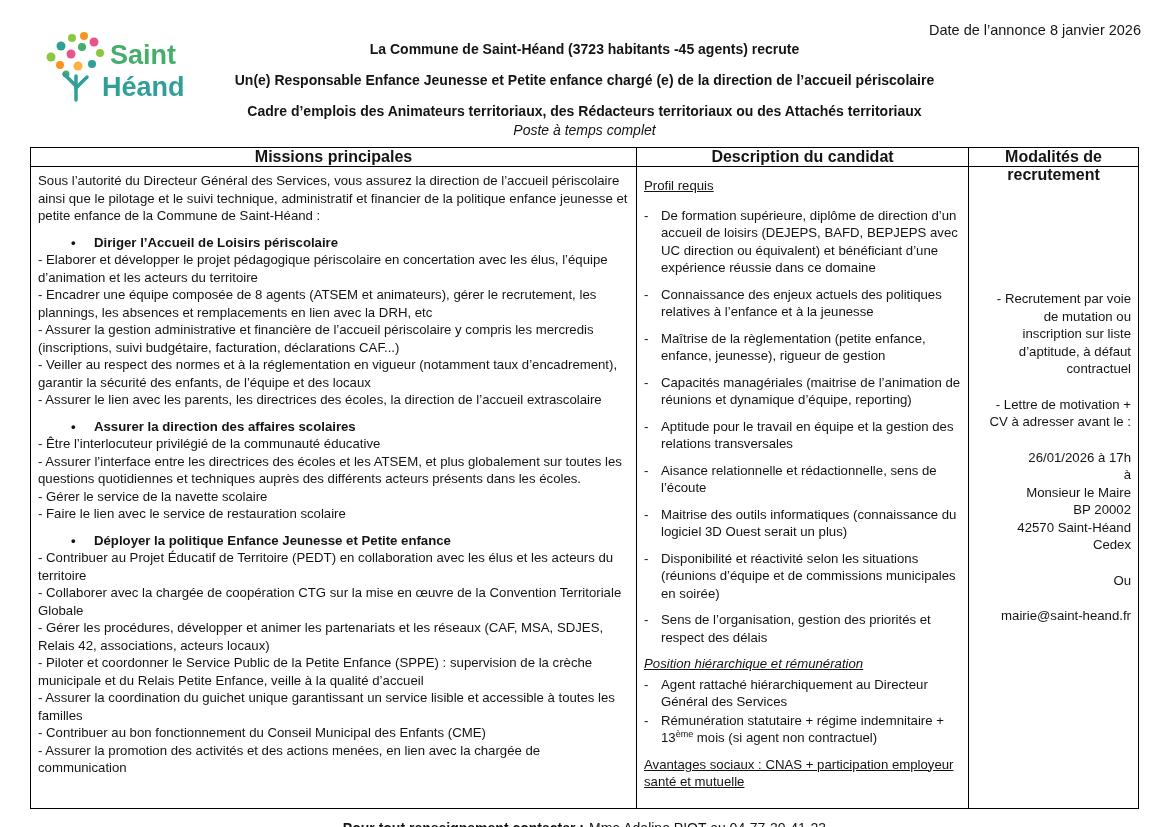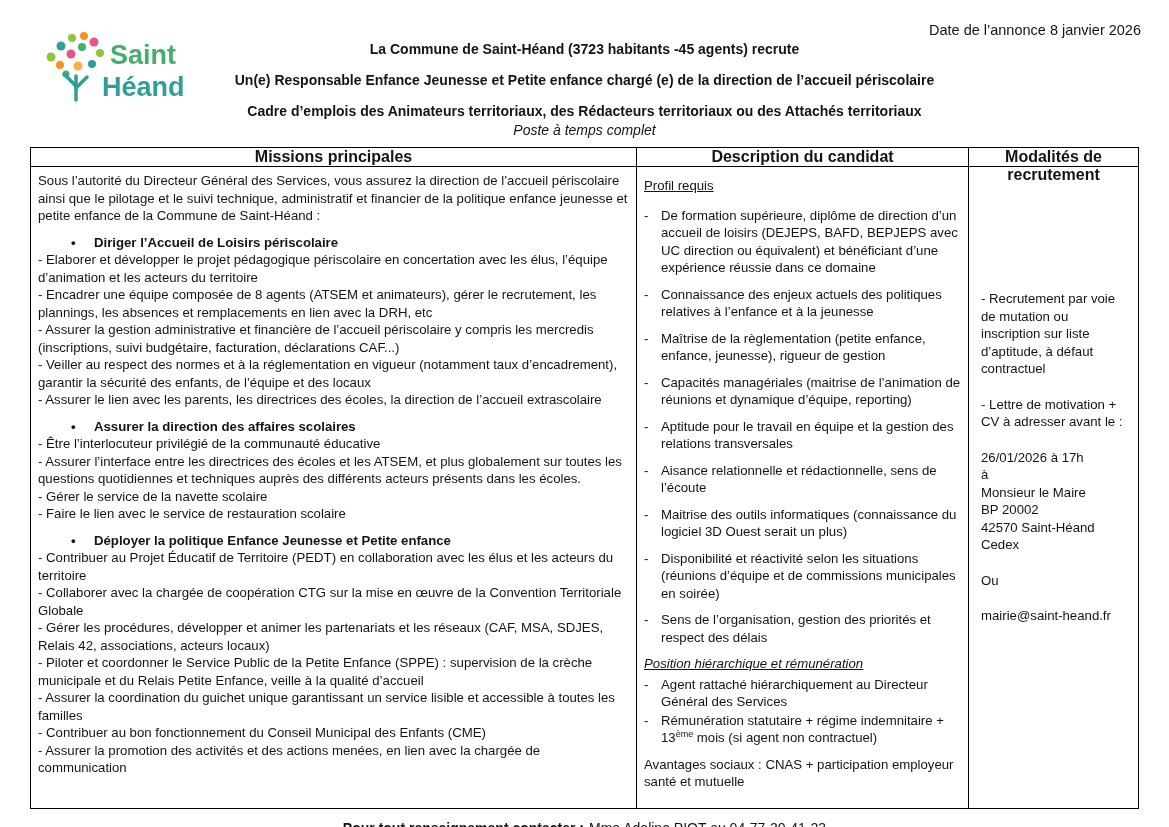--- a/index.html
+++ b/index.html
@@ -43,24 +43,24 @@
   .sec-title .bullet { margin-left:33px; width:23px; flex:none; }
   .m-item { margin:0; }
 
   
   .heading-u { text-decoration:underline; margin:5px 0 12px 0; }
   .p-item { display:flex; margin-bottom:9px; }
   .p-item .dash, .h-item .dash { flex:0 0 17px; }
   .heading-iu { text-decoration:underline; font-style:italic; margin:8px 0 3px 0; }
   .h-item { display:flex; margin-bottom:1px; }
   sup { font-size:9px; vertical-align:super; line-height:0; }
-  .benefits { margin-top:9px; }
+  .benefits { margin-top:9px;text-decoration:underline; }
 
   
-  .col-modalites { text-align:left;padding-left:12px; }
+  .col-modalites { text-align:right;padding-left:12px; }
   .blk { margin-bottom:18px; }
   .blk-first { margin-top:118px; }
 
   .footer { text-align:center; margin-top:11px; font-size:14px; }
   .f-label { font-weight:bold; text-decoration:underline; margin-right:5px; }
 </style>
 </head>
 <body>
 
 <div class="page">

